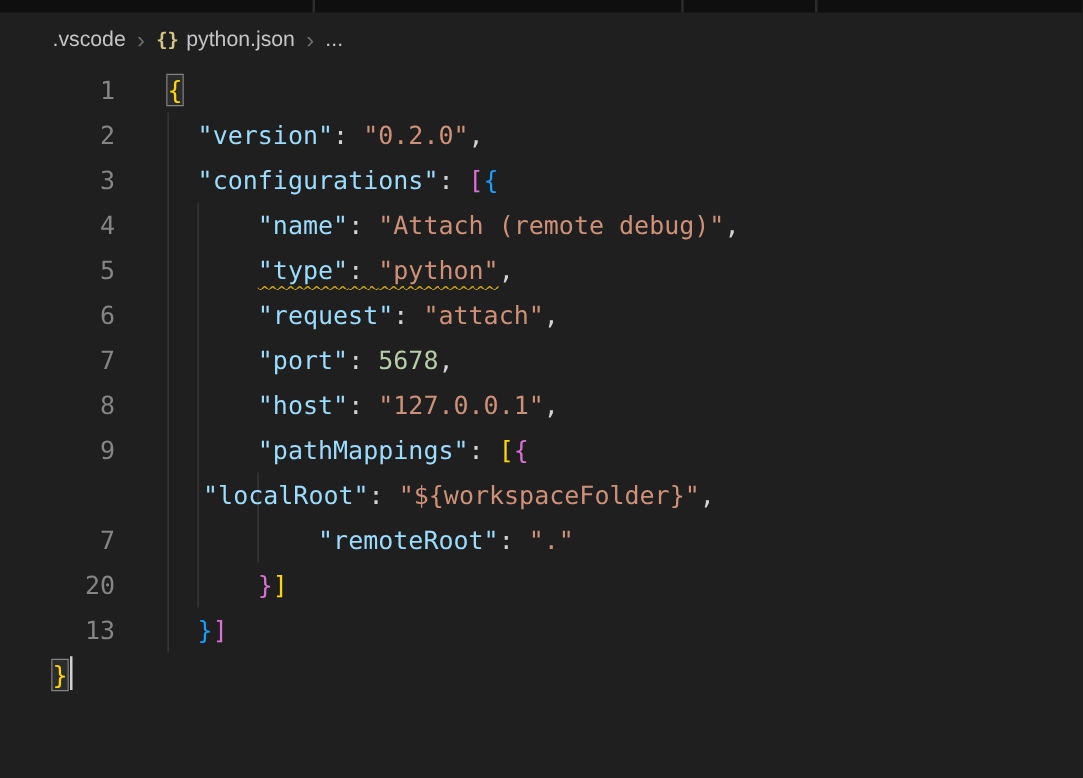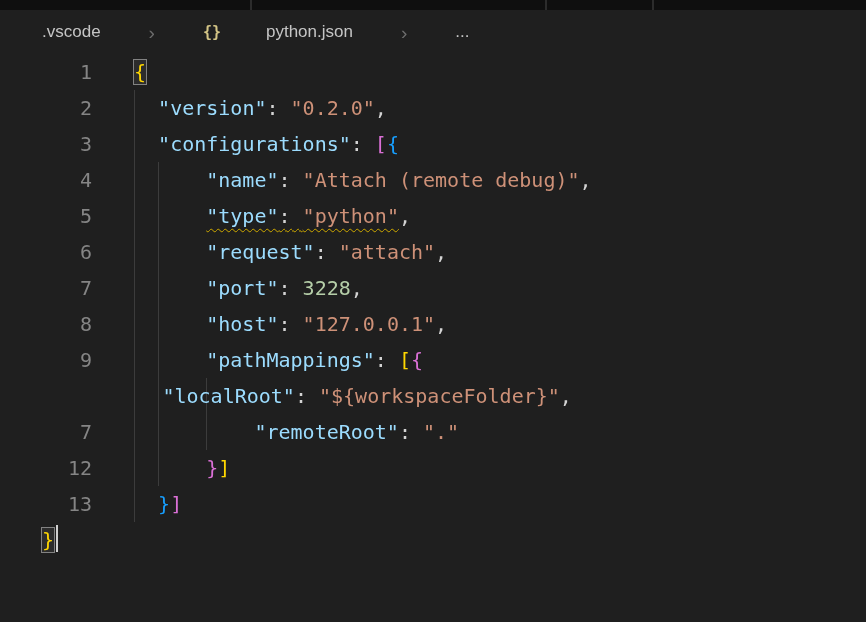--- a/index.html
+++ b/index.html
@@ -6,21 +6,21 @@
   html,body { width:866px; height:622px; overflow:hidden; }
   body { font-family:"Liberation Sans", sans-serif; background:#1f1f1f; }
   .screen { position:relative; width:866px; height:622px; background:var(--background,#1f1f1f); }
 
   
   .tab-strip { position:relative; height:10px; background:#0f0f0f; }
   .tdiv { position:absolute; top:0; bottom:0; width:2px; background:#2c2c2c; }
 
   
   .breadcrumbs { height:44px; display:flex; align-items:center; padding-left:42px;
-                 font-size:17px; color:var(--breadcrumb-text,#c5c5c5);gap:39px; }
+                 font-size:17px; color:var(--breadcrumb-text,#c5c5c5); }
   .bc-item { cursor:default; }
   .bc-sep { color:var(--breadcrumb-separator,#6d6d6d); font-size:19px; margin:0 9px; line-height:1; }
   .bc-icon { color:var(--json-icon,#d4c586); font-family:"DejaVu Sans Mono", monospace;
              font-size:15px; font-weight:bold; margin-right:6px; }
 
   
   .editor { position:relative; }
   .guides { position:absolute; inset:0; font-family:"DejaVu Sans Mono", monospace; font-size:20px; z-index:0; }
   .guide { position:absolute; width:1px; background:var(--indent-guide,#3c3c3c); }
   .g0 { left:134px;               top:36px;  height:432px; }
@@ -97,39 +97,39 @@
         <div class="line">
           <div class="ln">5</div>
           <div class="code"><span class="tok pun">      </span><span class="squiggle"><span class="tok key">"type"</span><span class="tok pun">: </span><span class="tok str">"python"</span></span><span class="tok pun">,</span></div>
         </div>
         <div class="line">
           <div class="ln">6</div>
           <div class="code"><span class="tok pun">      </span><span class="tok key">"request"</span><span class="tok pun">: </span><span class="tok str">"attach"</span><span class="tok pun">,</span></div>
         </div>
         <div class="line">
           <div class="ln">7</div>
-          <div class="code"><span class="tok pun">      </span><span class="tok key">"port"</span><span class="tok pun">: </span><span class="tok num">3228</span><span class="tok pun">,</span></div>
+          <div class="code"><span class="tok pun">      </span><span class="tok key">"port"</span><span class="tok pun">: </span><span class="tok num">5678</span><span class="tok pun">,</span></div>
         </div>
         <div class="line">
           <div class="ln">8</div>
           <div class="code"><span class="tok pun">      </span><span class="tok key">"host"</span><span class="tok pun">: </span><span class="tok str">"127.0.0.1"</span><span class="tok pun">,</span></div>
         </div>
         <div class="line">
           <div class="ln">9</div>
           <div class="code"><span class="tok pun">      </span><span class="tok key">"pathMappings"</span><span class="tok pun">: </span><span class="tok b1">[</span><span class="tok b2">{</span></div>
         </div>
         <div class="line">
           <div class="code"><span class="tok pun">          </span><span class="tok key">"localRoot"</span><span class="tok pun">: </span><span class="tok str">"${workspaceFolder}"</span><span class="tok pun">,</span></div>
         </div>
         <div class="line">
           <div class="ln">7</div>
           <div class="code"><span class="tok pun">          </span><span class="tok key">"remoteRoot"</span><span class="tok pun">: </span><span class="tok str">"."</span></div>
         </div>
         <div class="line">
-          <div class="ln">12</div>
+          <div class="ln">20</div>
           <div class="code"><span class="tok pun">      </span><span class="tok b2">}</span><span class="tok b1">]</span></div>
         </div>
         <div class="line">
           <div class="ln">13</div>
           <div class="code"><span class="tok pun">  </span><span class="tok b3">}</span><span class="tok b2">]</span></div>
         </div>
         <div class="line">
           <div class="code"><span class="tok b1 box">}</span><span class="cursor"></span></div>
         </div>
       </div>

